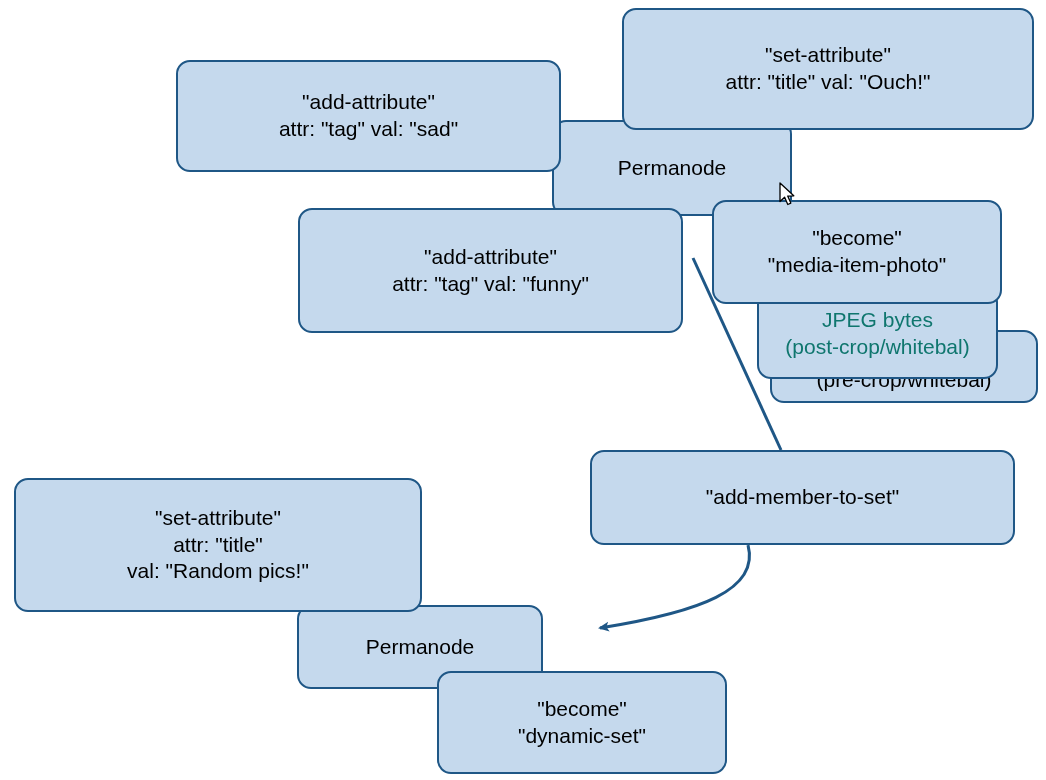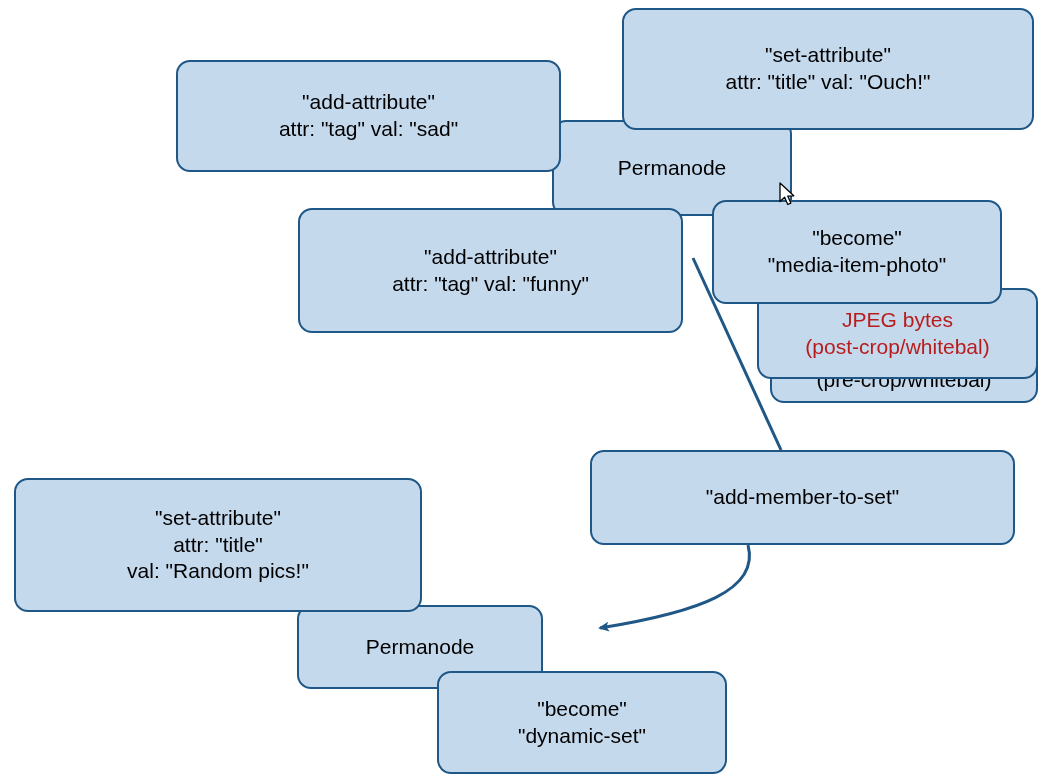--- a/index.html
+++ b/index.html
@@ -69,21 +69,21 @@
 attr: "tag" val: "sad"</span></div>
 
   <div class="node" style="left: 552px; top: 120px; width: 240px; height: 96px; z-index: 4; background: rgb(197, 217, 237); border-color: rgb(31, 87, 134); color: rgb(0, 0, 0);"><span>Permanode</span></div>
 
   <div class="node" style="left: 298px; top: 208px; width: 385px; height: 125px; z-index: 5; background: rgb(197, 217, 237); border-color: rgb(31, 87, 134); color: rgb(0, 0, 0);"><span>"add-attribute"
 attr: "tag" val: "funny"</span></div>
 
   <div class="node" style="left: 712px; top: 200px; width: 290px; height: 104px; z-index: 4; background: rgb(197, 217, 237); border-color: rgb(31, 87, 134); color: rgb(0, 0, 0);"><span>"become"
 "media-item-photo"</span></div>
 
-  <div class="node" style="left: 757px; top: 288px; width: 281px; height: 91px; z-index: 3; background: rgb(197, 217, 237); border-color: rgb(31, 87, 134); color: #b91c1c;"><span>JPEG bytes
+  <div class="node" style="left: 757px; top: 288px; width: 241px; height: 91px; z-index: 3; background: rgb(197, 217, 237); border-color: rgb(31, 87, 134); color: #0f766e;"><span>JPEG bytes
 (post-crop/whitebal)</span></div>
 
   <div class="node" style="left: 770px; top: 330px; width: 268px; height: 73px; z-index: 2; background: rgb(197, 217, 237); border-color: rgb(31, 87, 134); color: rgb(0, 0, 0);"><span>JPEG bytes
 (pre-crop/whitebal)</span></div>
 
   <div class="node" style="left: 590px; top: 450px; width: 425px; height: 95px; z-index: 5; background: rgb(197, 217, 237); border-color: rgb(31, 87, 134); color: rgb(0, 0, 0);"><span>"add-member-to-set"</span></div>
 
   <div class="node" style="left: 14px; top: 478px; width: 408px; height: 134px; z-index: 6; background: rgb(197, 217, 237); border-color: rgb(31, 87, 134); color: rgb(0, 0, 0);"><span>"set-attribute"
 attr: "title"
 val: "Random pics!"</span></div>

